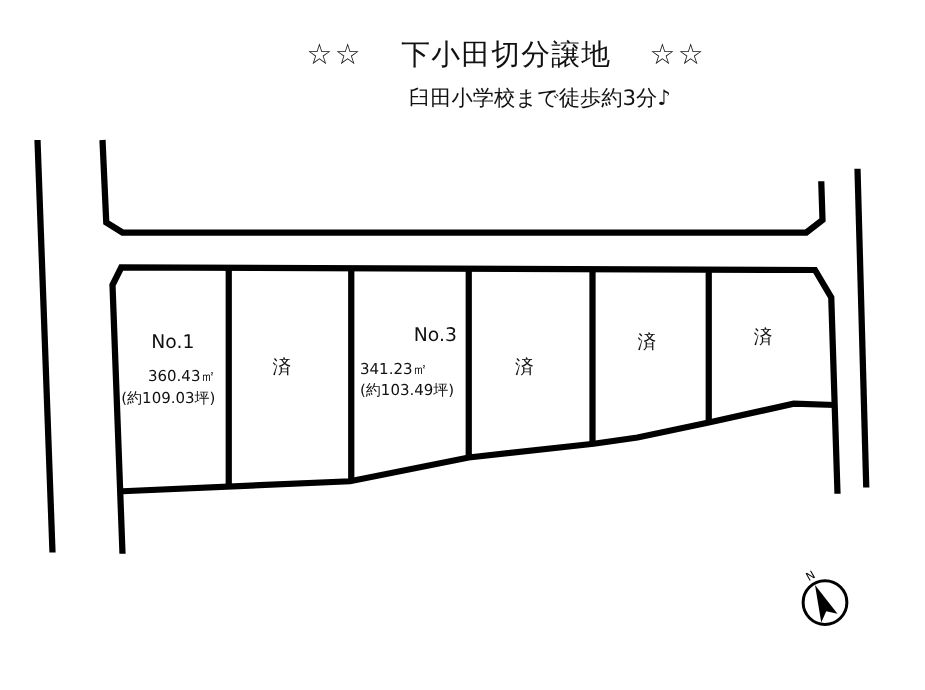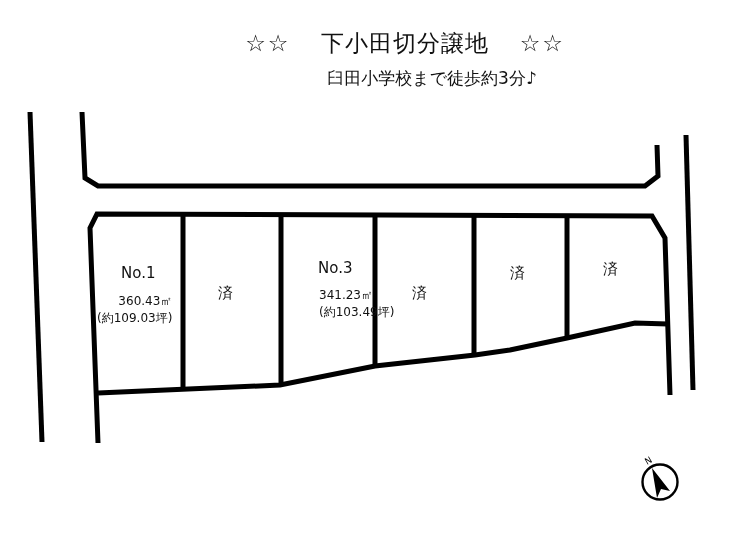--- a/index.html
+++ b/index.html
@@ -55,22 +55,22 @@
 </svg>
 
 <div class="lot-no" style="left:121px;top:264px;">No.1</div>
 <div class="lot-area" style="left:97px;top:293px;text-align:right;">
   <div>360.43㎡</div>
   <div>(約109.03坪)</div>
 </div>
 
 <div class="sold" style="left:218px;top:284px;">済</div>
 
-<div class="lot-no" style="left:318px;top:259px;">No.3</div>
-<div class="lot-area" style="left:288px;top:287px;margin-left:31px;">
+<div class="lot-no" style="left:331px;top:259px;">No.3</div>
+<div class="lot-area" style="left:288px;top:287px;">
   <div>341.23㎡</div>
   <div>(約103.49坪)</div>
 </div>
 
 <div class="sold" style="left:412px;top:284px;">済</div>
 
 <div class="sold" style="left:510px;top:264px;">済</div>
 
 <div class="sold" style="left:603px;top:260px;">済</div>
 

